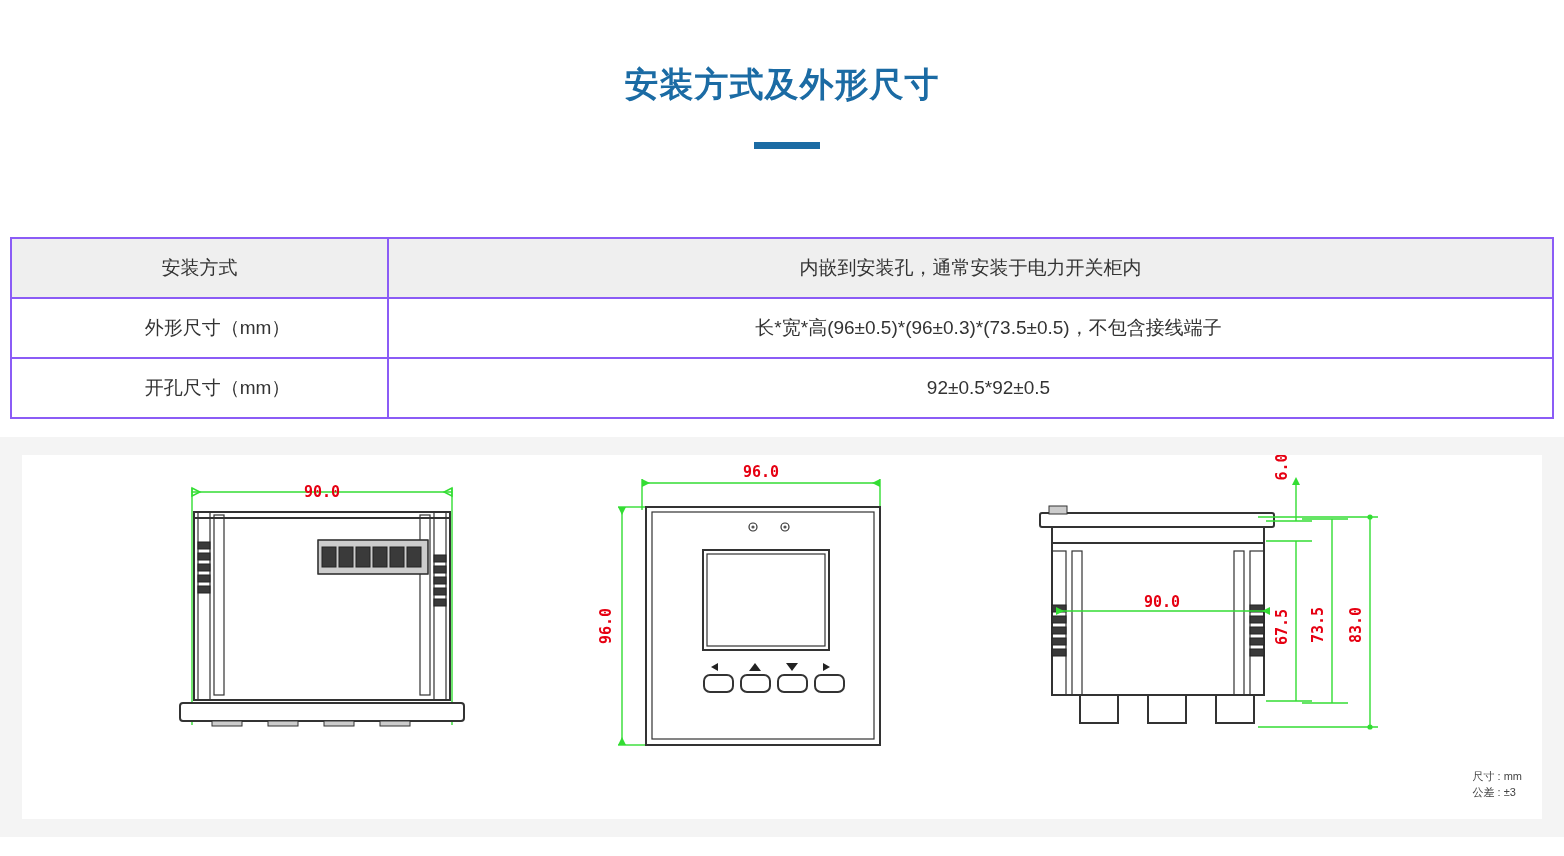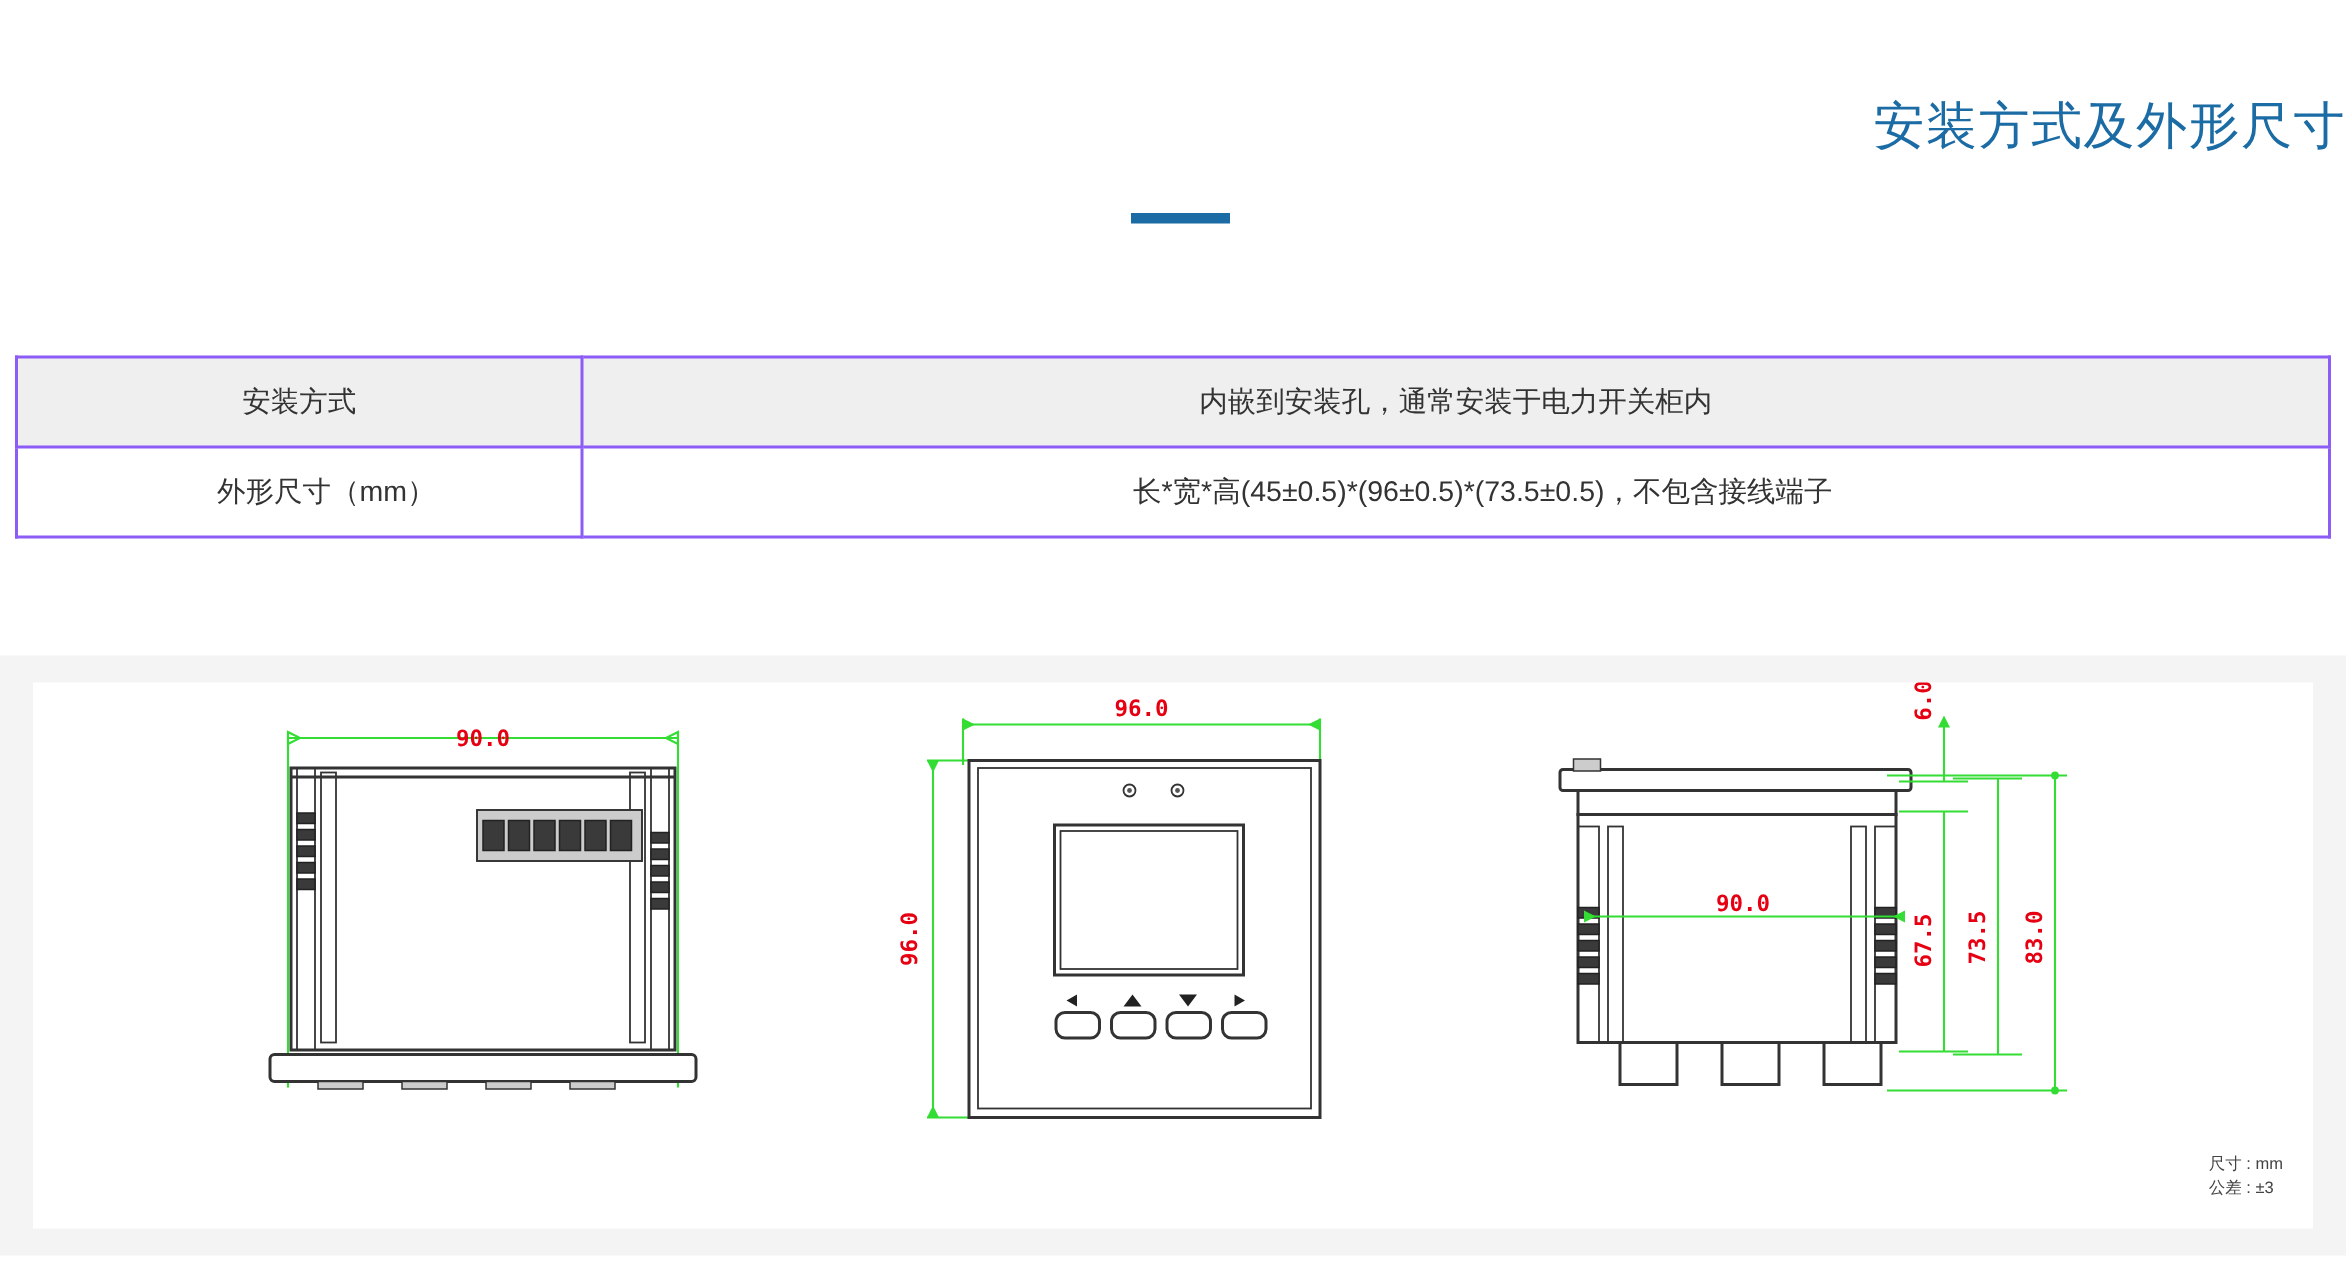--- a/index.html
+++ b/index.html
@@ -22,23 +22,23 @@
     left: 0;
     top: 0;
     width: 1564px;
     height: 215px;
   }
   .page-title {
     position: absolute;
     top: 64px;
     left: 0;
     width: 1564px;
-    text-align: right;
+    text-align: center;
     font-size: 34px;
-    font-weight: normal;
+    font-weight: bold;
     letter-spacing: 1px;
     color: #1b6ba4;
     line-height: 1.2;
   }
   .title-underline {
     position: absolute;
     top: 142px;
     left: 754px;
     width: 66px;
     height: 7px;
@@ -112,21 +112,25 @@
 </div>
 
 <table class="spec-table">
   <tbody>
     <tr class="head">
       <td class="col-label">安装方式</td>
       <td>内嵌到安装孔，通常安装于电力开关柜内</td>
     </tr>
     <tr class="body">
       <td class="col-label">外形尺寸（mm）</td>
-      <td>长*宽*高(45±0.5)*(96±0.5)*(73.5±0.5)，不包含接线端子</td>
+      <td>长*宽*高(96±0.5)*(96±0.3)*(73.5±0.5)，不包含接线端子</td>
+    </tr>
+    <tr class="body">
+      <td class="col-label">开孔尺寸（mm）</td>
+      <td>92±0.5*92±0.5</td>
     </tr>
   </tbody>
 </table>
 
 <div class="drawing-outer">
   <div class="drawing-inner">
 
     <svg width="1520" height="364" viewBox="0 0 1520 364" xmlns="http://www.w3.org/2000/svg">
       <defs>
         <style>

